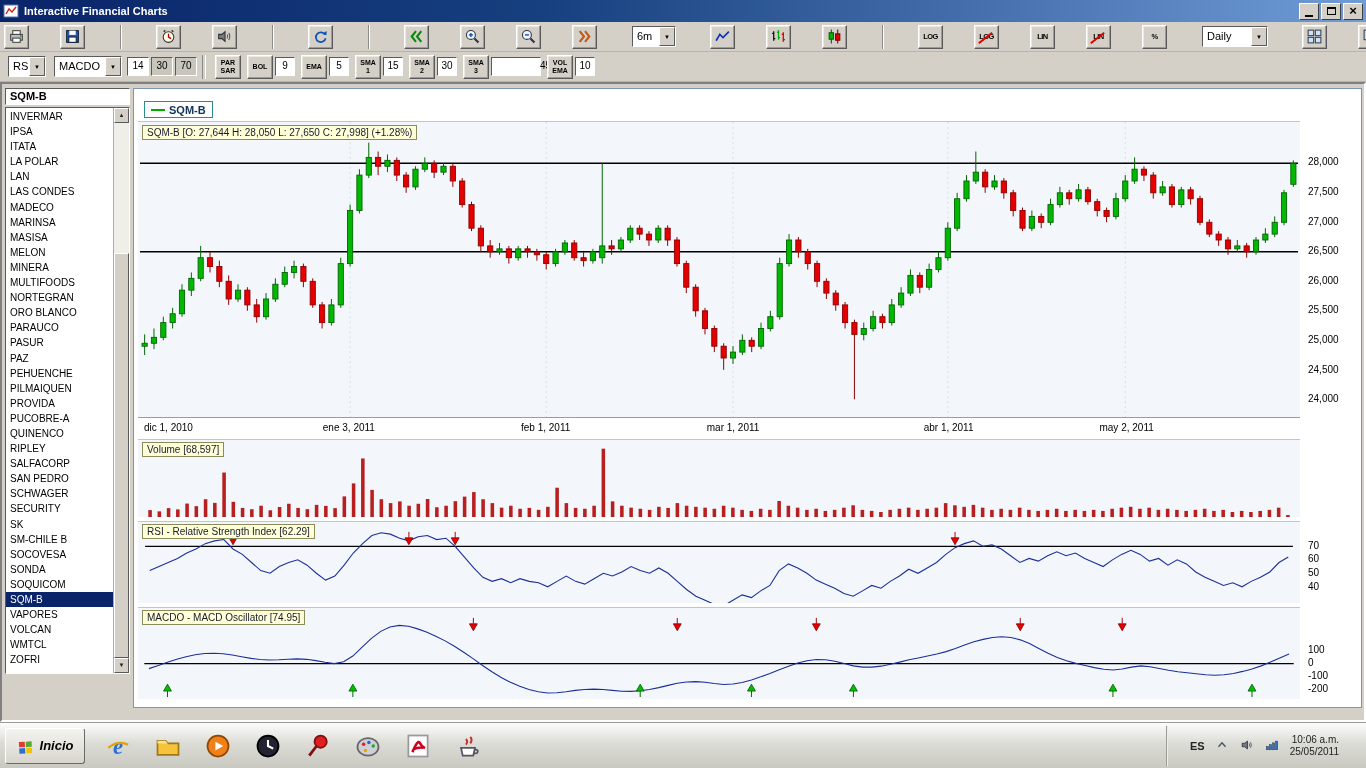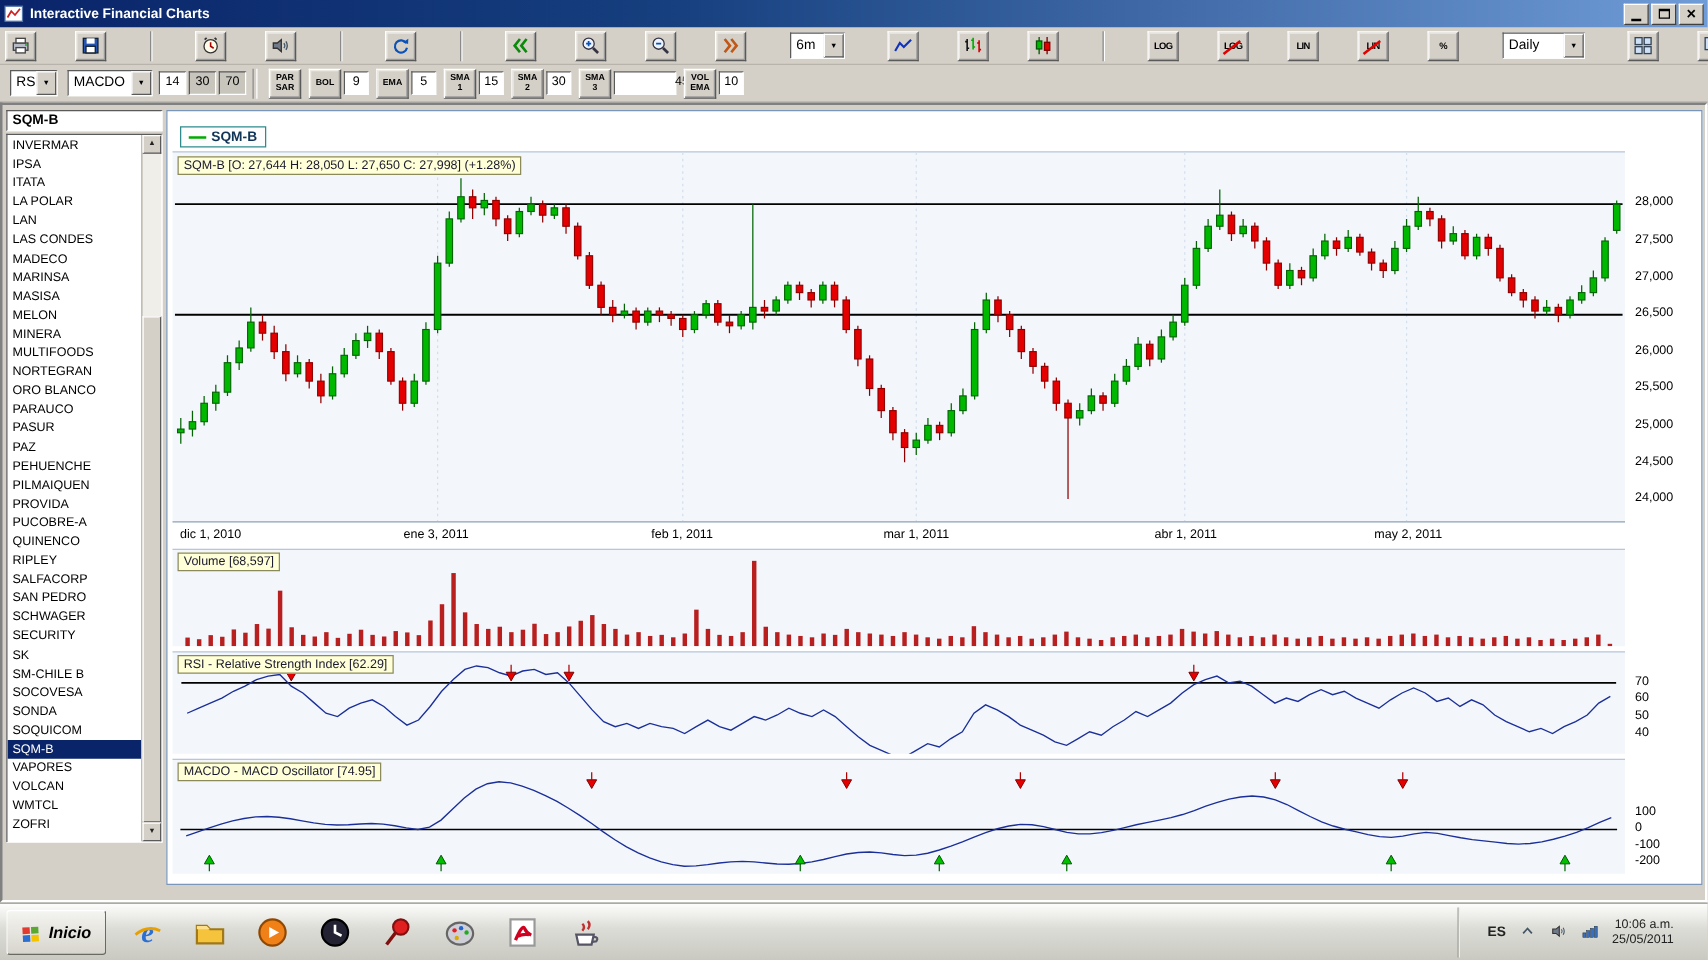--- a/index.html
+++ b/index.html
@@ -91,21 +91,21 @@
   .plabel { position:absolute; left:8px; background:#ffffd8; border:1px solid #8a8a5a;
     font-size:10px; padding:1px 4px; color:#1a1a2e; white-space:nowrap; z-index:3; }
 
   
   .taskbar { position:absolute; left:0; top:722px; width:1366px; height:46px;
     background:linear-gradient(#fdfdfc,#dcdcd6 45%,#c9c9c2);
     border-top:1px solid #9a9a94; display:flex; align-items:center; padding:0 5px; }
   .startbtn { height:36px; min-width:80px; display:flex; align-items:center; gap:6px;
     background:linear-gradient(#f4f4f0,#d7d5cd); border:1px solid;
     border-color:#fff #6a6a64 #6a6a64 #fff; border-radius:3px; font-size:13px;
-    font-weight:bold; font-style:italic; padding:0 10px; margin-right:10px; cursor:pointer; }
+    font-weight:bold; font-style:italic; padding:0 10px; margin-right:10px; cursor:pointer;justify-content:center; }
   .quicklaunch { display:flex; align-items:center; gap:4px; }
   .qlbtn { width:46px; height:42px; background:transparent; border:none;
     display:flex; align-items:center; justify-content:center; cursor:pointer; }
   .tray { margin-left:auto; display:flex; align-items:center; gap:10px; height:40px;
     padding:0 22px; border-left:2px groove #eeeee8; }
   .tray-lang { font-size:11px; font-weight:bold; color:#222; }
   .trayicon { width:15px; height:15px; display:inline-flex; }
   .clock { font-size:10px; text-align:right; color:#222; line-height:12px; }
 </style>
 </head>

